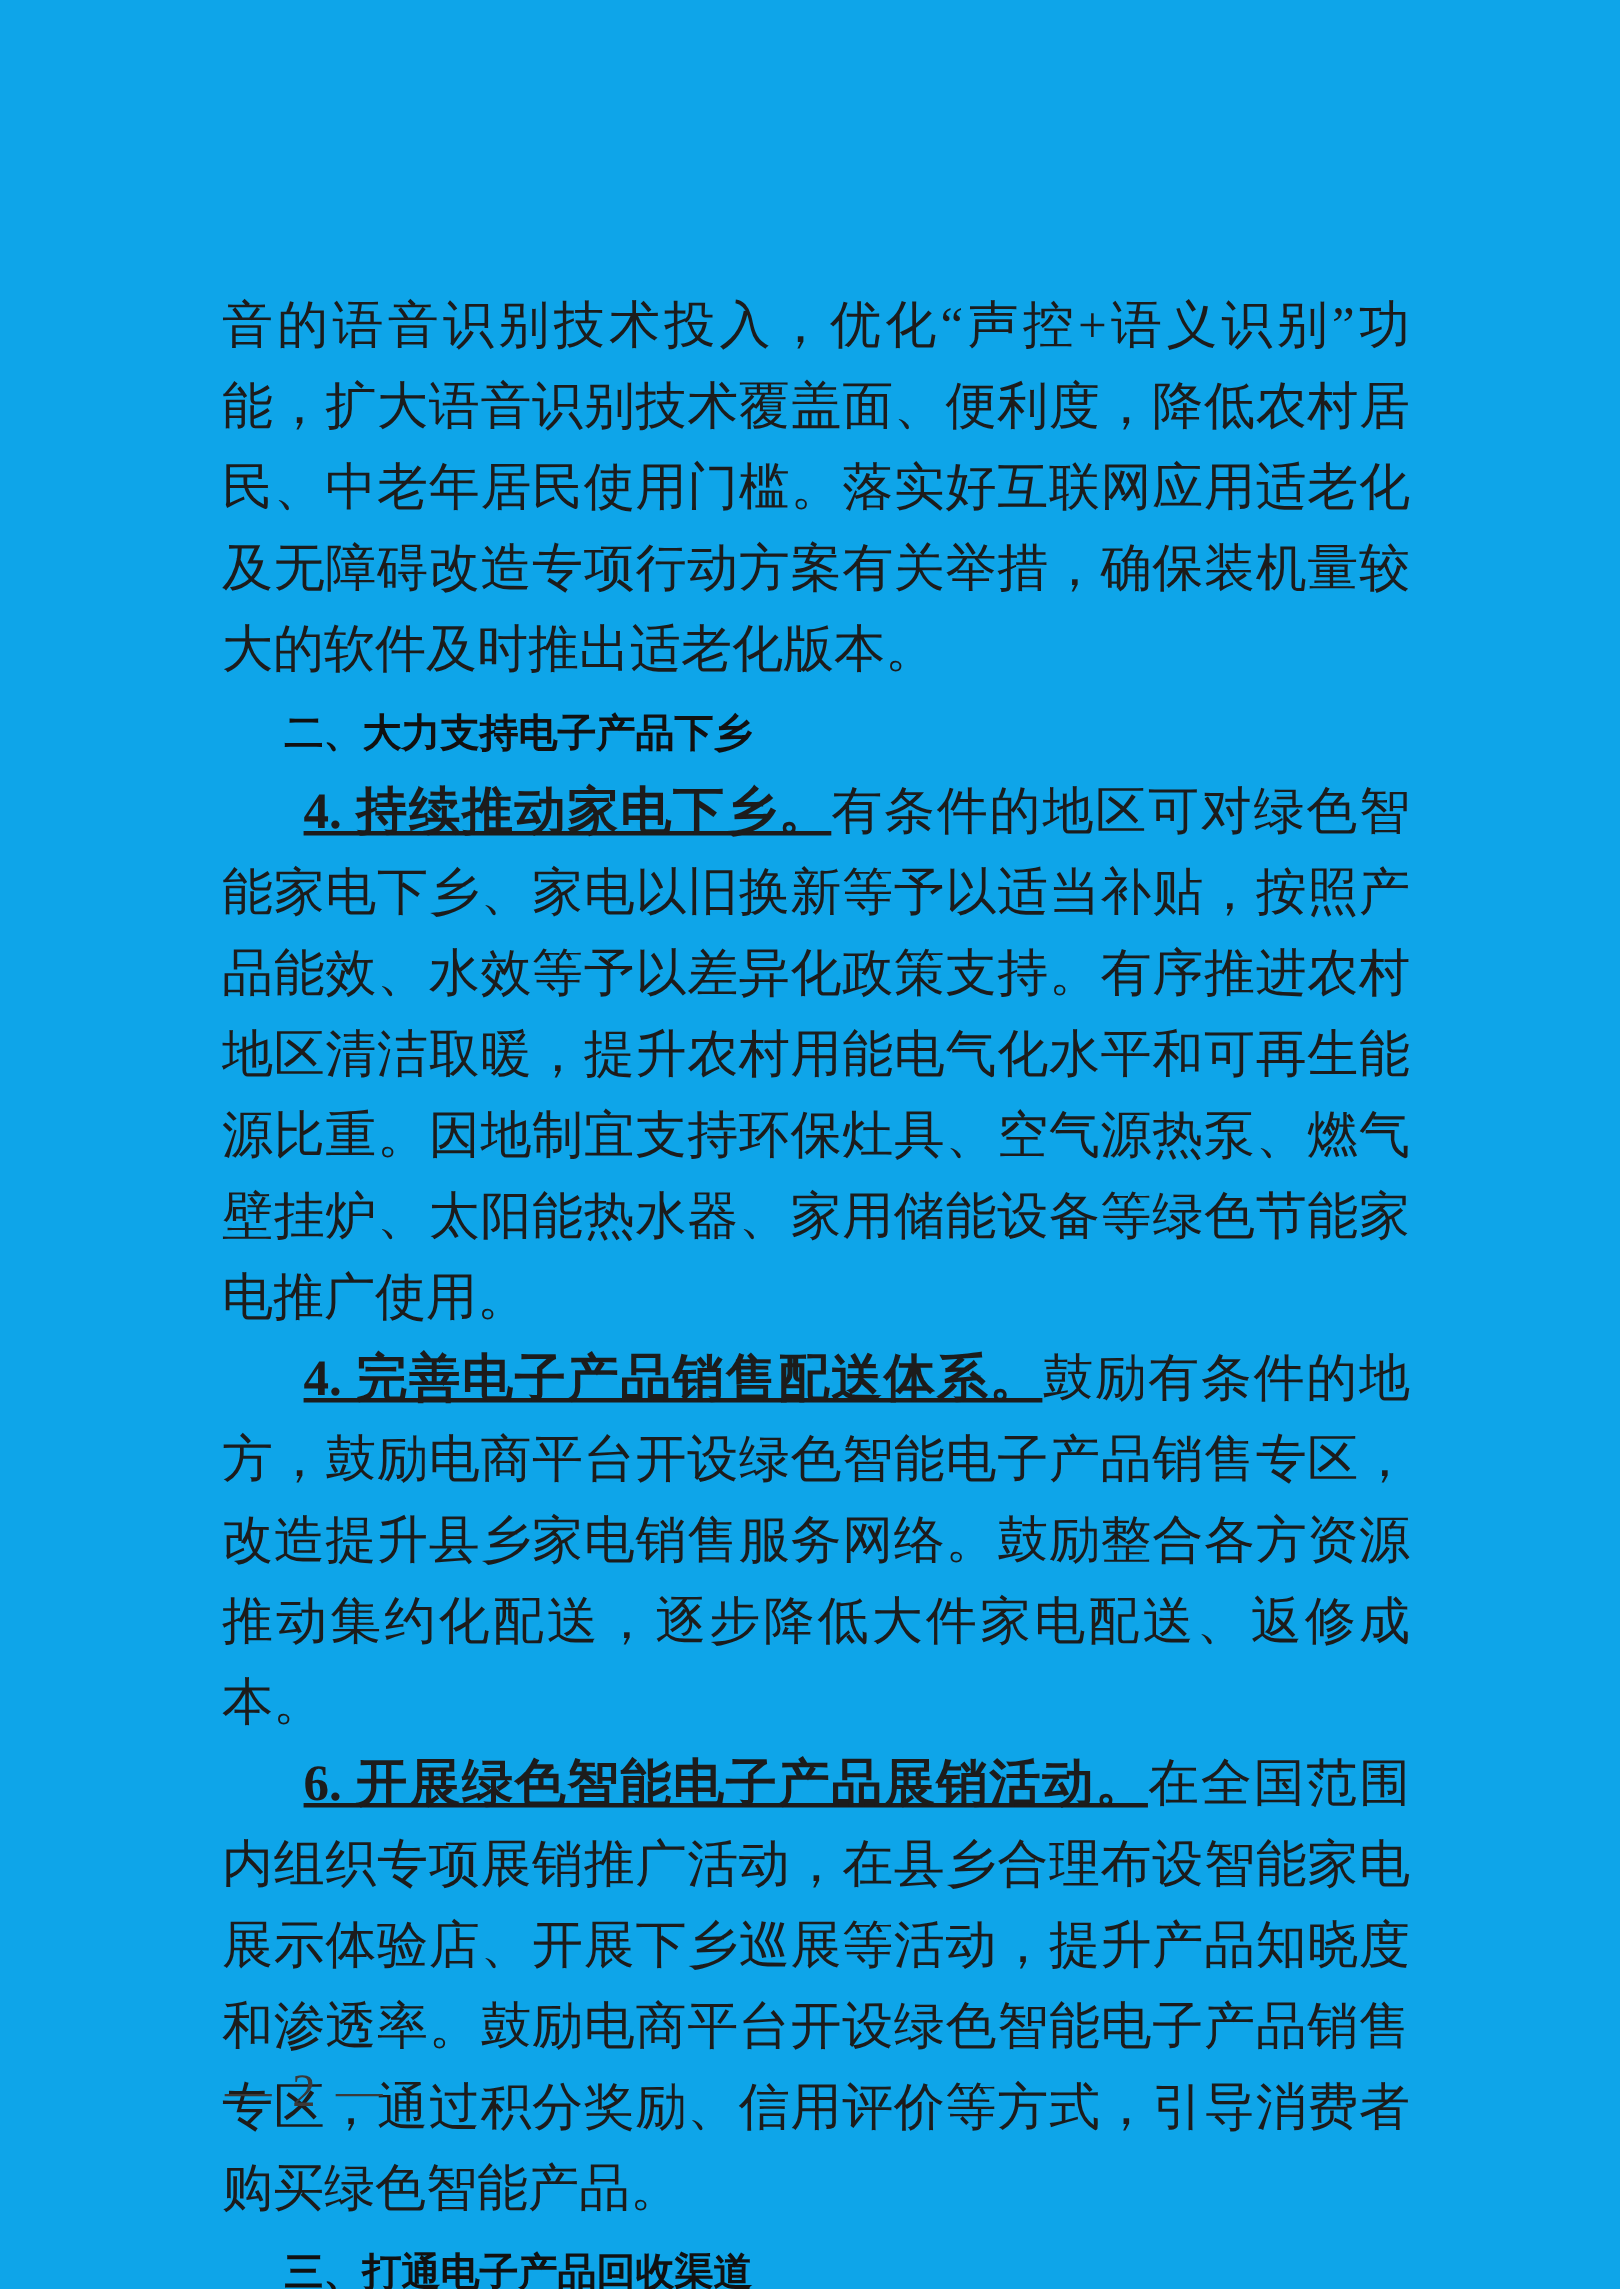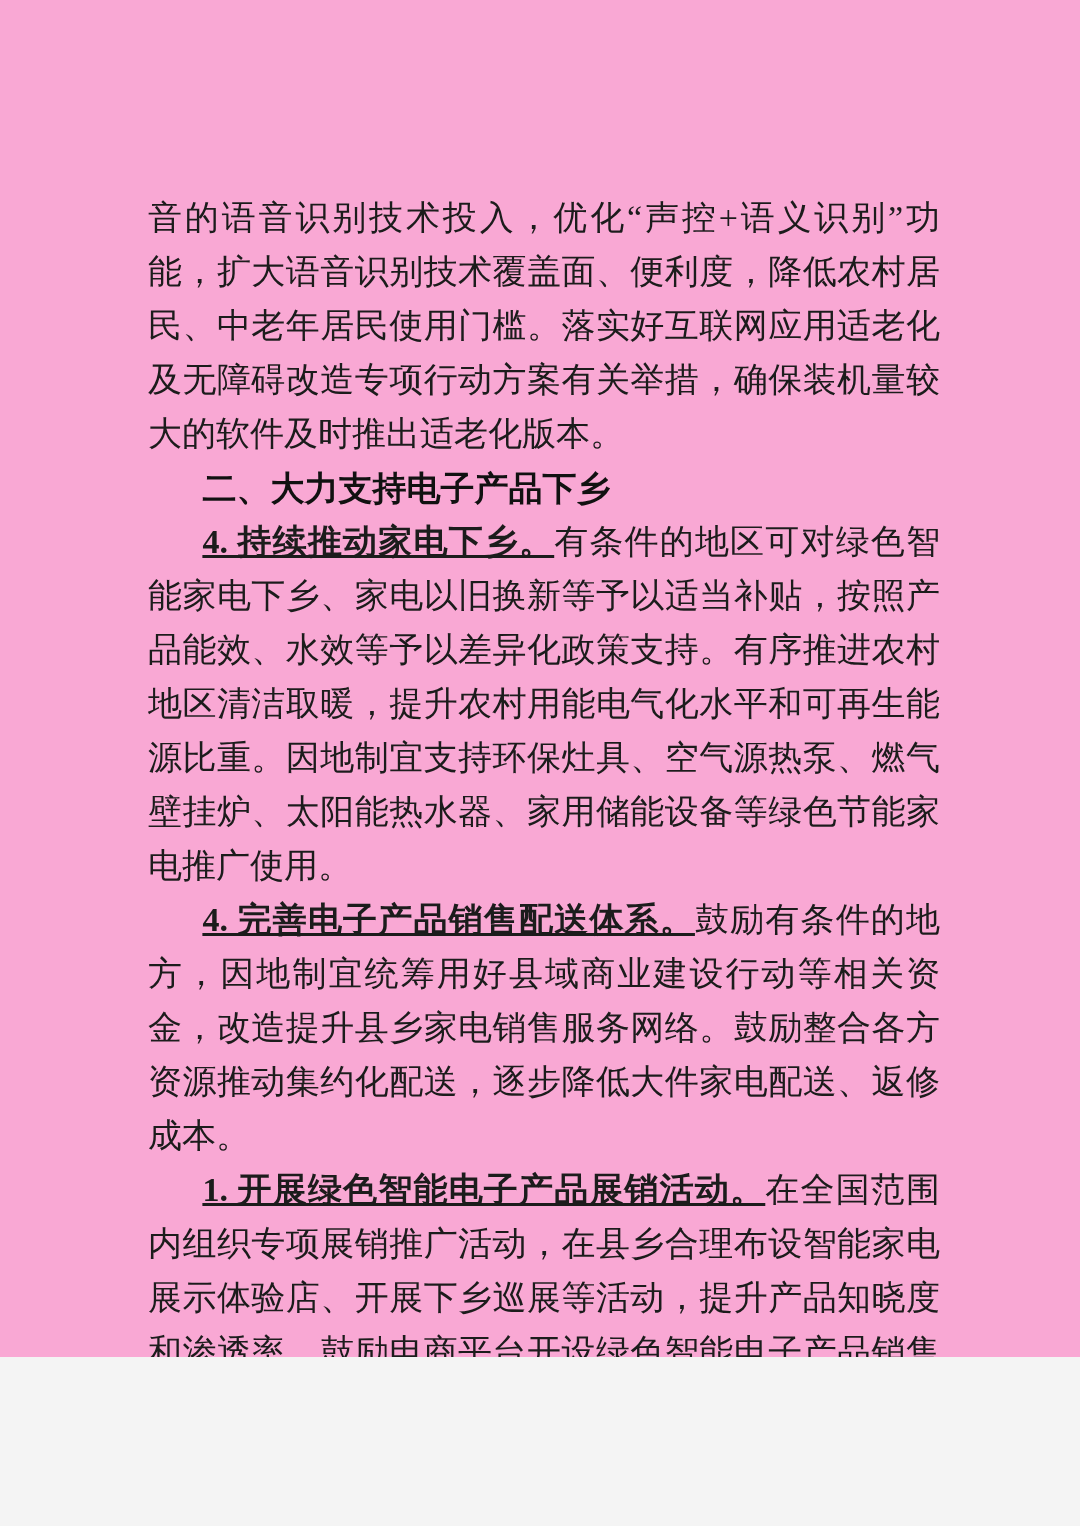--- a/index.html
+++ b/index.html
@@ -8,22 +8,22 @@
   }
   body {
     width: 1080px;
     height: 1526px;
     background: #f4f4f4;
     font-family: "Liberation Serif", "DejaVu Serif", serif;
   }
   .page {
     position: relative;
     width: 1080px;
-    height: 1357px;
-    background: #f9a8d4;
+    height: 1526px;
+    background: #0ea5e9;
     color: #1c1c1c;
     overflow: hidden;
   }
   .doc {
     position: absolute;
     left: 148px;
     top: 191px;
     width: 792px;
     font-size: 34px;
     line-height: 54px;
@@ -33,21 +33,21 @@
   .para {
     margin: 0;
     padding: 0;
   }
   .para.indent {
     text-indent: 1.6em;
   }
   .heading {
     margin: 0;
     padding: 0;
-    font-size: 34px;
+    font-size: 26px;
     line-height: 54px;
     font-weight: 700;
     font-family: "Liberation Sans", "DejaVu Sans", sans-serif;
     text-indent: 1.6em;
     text-align: left;
     color: #111111;
   }
   .lead {
     font-weight: 700;
     text-decoration: underline;
@@ -68,22 +68,22 @@
 
 <div class="page">
   <div class="doc">
 
     <p class="para">音的语音识别技术投入，优化“声控+语义识别”功能，扩大语音识别技术覆盖面、便利度，降低农村居民、中老年居民使用门槛。落实好互联网应用适老化及无障碍改造专项行动方案有关举措，确保装机量较大的软件及时推出适老化版本。</p>
 
     <h2 class="heading">二、大力支持电子产品下乡</h2>
 
     <p class="para indent"><span class="lead">4. 持续推动家电下乡。</span><span>有条件的地区可对绿色智能家电下乡、家电以旧换新等予以适当补贴，按照产品能效、水效等予以差异化政策支持。有序推进农村地区清洁取暖，提升农村用能电气化水平和可再生能源比重。因地制宜支持环保灶具、空气源热泵、燃气壁挂炉、太阳能热水器、家用储能设备等绿色节能家电推广使用。</span></p>
 
-    <p class="para indent"><span class="lead">4. 完善电子产品销售配送体系。</span><span>鼓励有条件的地方，因地制宜统筹用好县域商业建设行动等相关资金，改造提升县乡家电销售服务网络。鼓励整合各方资源推动集约化配送，逐步降低大件家电配送、返修成本。</span></p>
+    <p class="para indent"><span class="lead">4. 完善电子产品销售配送体系。</span><span>鼓励有条件的地方，鼓励电商平台开设绿色智能电子产品销售专区，改造提升县乡家电销售服务网络。鼓励整合各方资源推动集约化配送，逐步降低大件家电配送、返修成本。</span></p>
 
-    <p class="para indent"><span class="lead">1. 开展绿色智能电子产品展销活动。</span><span>在全国范围内组织专项展销推广活动，在县乡合理布设智能家电展示体验店、开展下乡巡展等活动，提升产品知晓度和渗透率。鼓励电商平台开设绿色智能电子产品销售专区，通过积分奖励、信用评价等方式，引导消费者购买绿色智能产品。</span></p>
+    <p class="para indent"><span class="lead">6. 开展绿色智能电子产品展销活动。</span><span>在全国范围内组织专项展销推广活动，在县乡合理布设智能家电展示体验店、开展下乡巡展等活动，提升产品知晓度和渗透率。鼓励电商平台开设绿色智能电子产品销售专区，通过积分奖励、信用评价等方式，引导消费者购买绿色智能产品。</span></p>
 
     <h2 class="heading">三、打通电子产品回收渠道</h2>
 
   </div>
 
   <div class="footer-pagenum">— 2 —</div>
 </div>
 
 </body></html>

